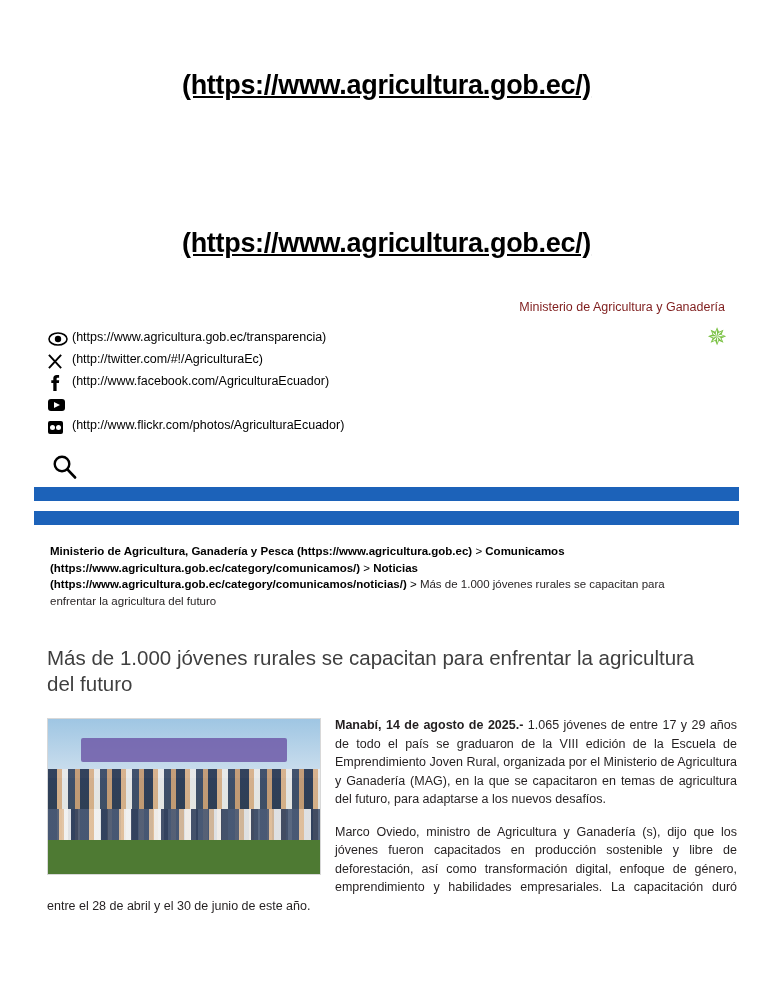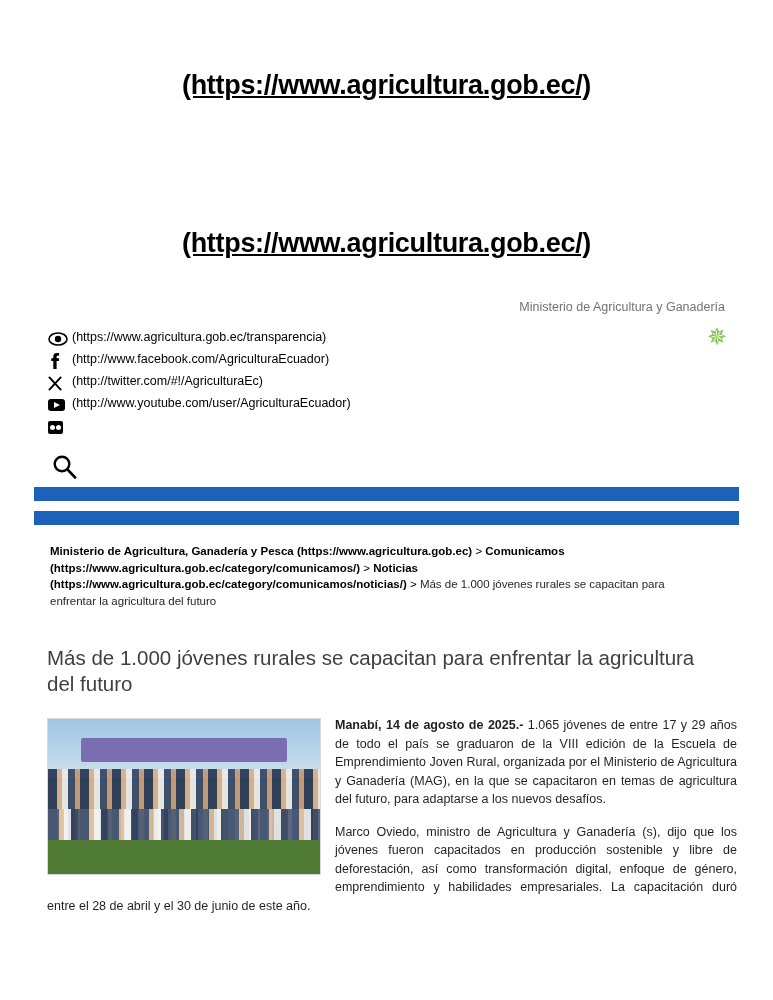--- a/index.html
+++ b/index.html
@@ -32,21 +32,21 @@
   }
   .brand-one { position: absolute; top: 70px; left: 0; width: 773px; }
   .brand-two { position: absolute; top: 228px; left: 0; width: 773px; }
 
   
   .ministry {
     position: absolute;
     top: 300px;
     right: 48px;
     font-size: 12.5px;
-    color: #737373;
+    color: #7f1d1d;
   }
 
   
   .flower {
     position: absolute;
     top: 326px;
     right: 45px;
     width: 22px;
     height: 22px;
     color: #7ac143;
@@ -237,47 +237,47 @@
         <svg width="20" height="14" viewBox="0 0 20 14">
             <ellipse cx="10" cy="7" rx="9" ry="6" fill="none" stroke="#000" stroke-width="1.6"></ellipse>
             <circle cx="10" cy="7" r="3.2" fill="#000"></circle>
           </svg>
       </span>
       <span class="social-url">(https://www.agricultura.gob.ec/transparencia)</span>
     </div>
 
     <div class="social-row">
       <span class="social-ico">
+        <svg width="15" height="15" viewBox="0 0 16 16">
+            <path d="M1 1 L14 15 M14 1 L1 15" stroke="#000" stroke-width="2.1" fill="none"></path>
+          </svg>
+      </span>
+      <span class="social-url">(http://twitter.com/#!/AgriculturaEc)</span>
+    </div>
+
+    <div class="social-row">
+      <span class="social-ico">
         <svg width="12" height="16" viewBox="0 0 12 16">
             <path d="M8.6 5.2V3.9c0-.7.2-1.1 1.2-1.1h1.3V0H8.9C6.3 0 5.3 1.3 5.3 3.6v1.6H3.3v2.8h2V16h3.3V8h2.3l.3-2.8H8.6z" fill="#000"></path>
           </svg>
       </span>
       <span class="social-url">(http://www.facebook.com/AgriculturaEcuador)</span>
     </div>
 
     <div class="social-row">
       <span class="social-ico">
-        <svg width="15" height="15" viewBox="0 0 16 16">
-            <path d="M1 1 L14 15 M14 1 L1 15" stroke="#000" stroke-width="2.1" fill="none"></path>
-          </svg>
-      </span>
-      <span class="social-url">(http://twitter.com/#!/AgriculturaEc)</span>
-    </div>
-
-    <div class="social-row">
-      <span class="social-ico">
         <span class="yt-badge"></span>
       </span>
-      <span class="social-url">(http://www.youtube.com/user/AgriculturaEcuador)</span>
     </div>
 
     <div class="social-row">
       <span class="social-ico">
         <span class="fl-badge"></span>
       </span>
+      <span class="social-url">(http://www.flickr.com/photos/AgriculturaEcuador)</span>
     </div>
 
   </div>
 
   <div class="search-btn">
     <svg width="28" height="28" viewBox="0 0 28 28">
         <circle cx="12" cy="12" r="7.3" fill="none" stroke="#000" stroke-width="2.4"></circle>
         <path d="M17.4 17.4 L25 25.4" stroke="#000" stroke-width="2.8" stroke-linecap="round"></path>
       </svg>
   </div>

